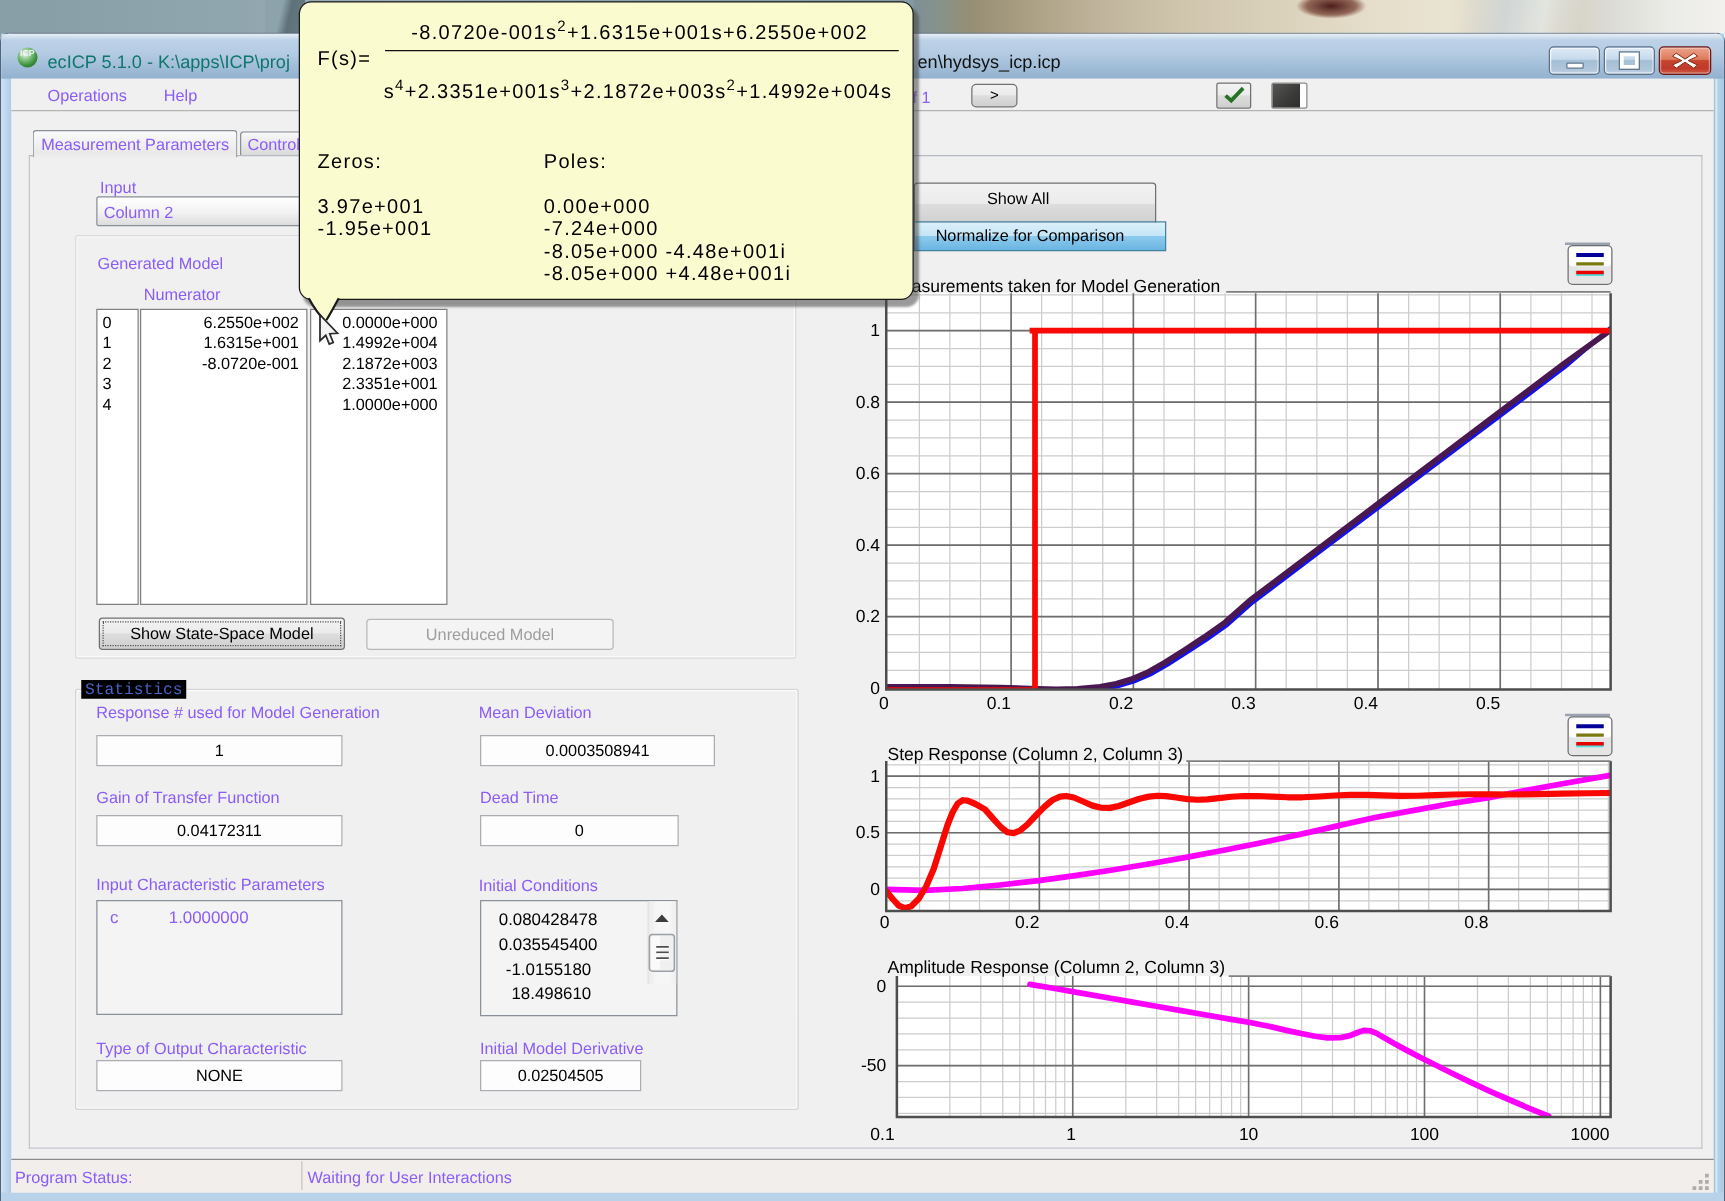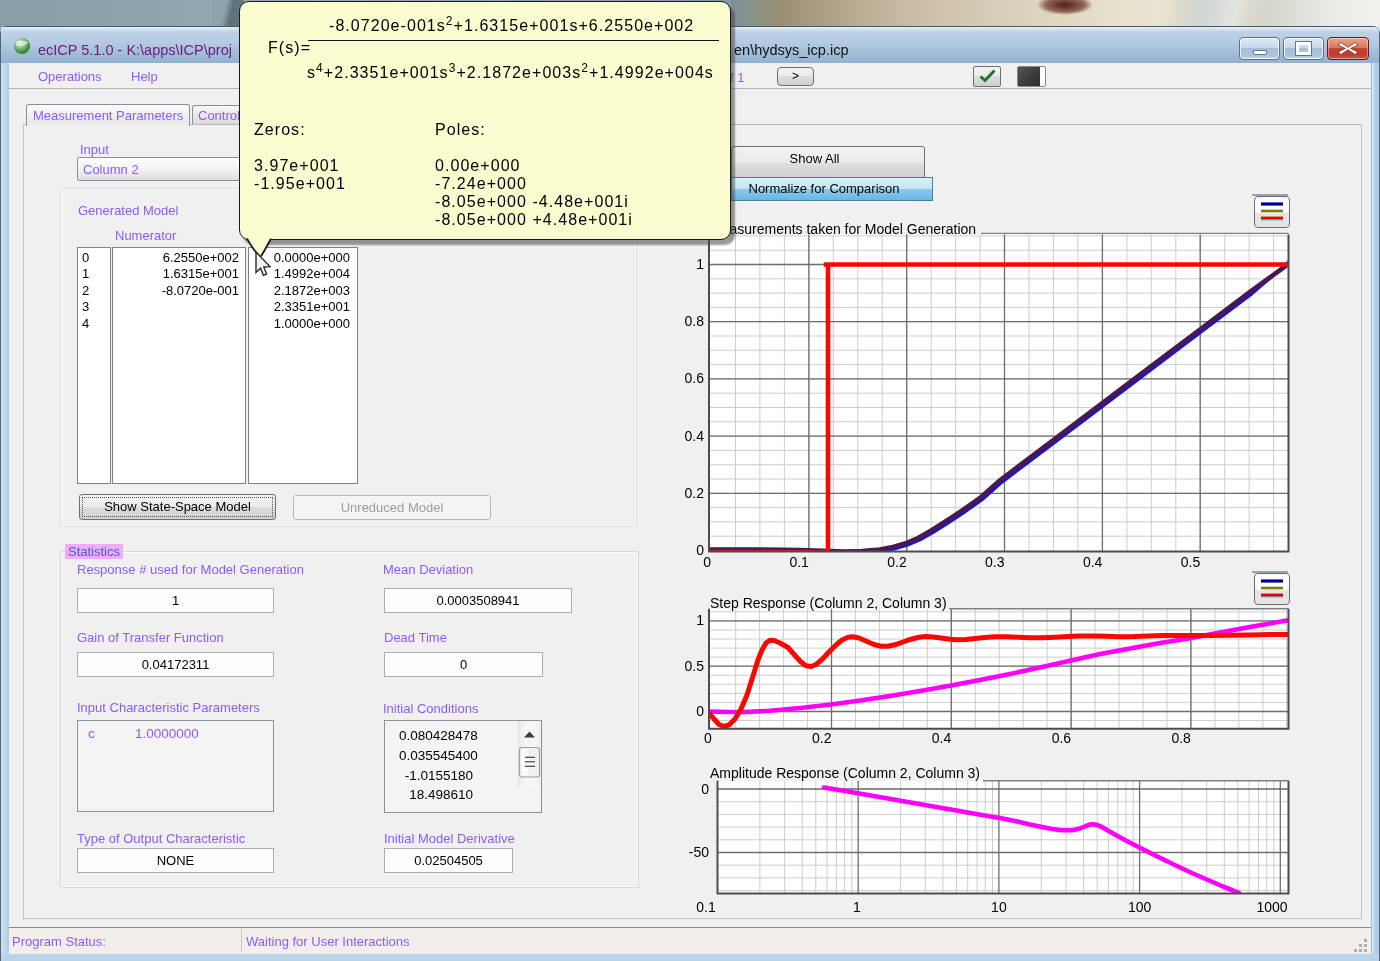--- a/index.html
+++ b/index.html
@@ -25,21 +25,21 @@
 <div class="abs" style="left:1px;top:27px;width:8px;height:934px;background:linear-gradient(90deg,#cfe2f4,#aecbe6);"></div>
 <div class="abs" style="left:1371px;top:27px;width:8px;height:934px;background:linear-gradient(90deg,#8fa8bd 0%,#d9f1fa 22%,#b3d2ea 45%,#a7c8e2 100%);"></div>
 <div class="abs" style="left:1px;top:954px;width:1378px;height:7px;background:#b8d2ea;"></div>
 
 <div class="abs" style="left:1px;top:27px;width:1378px;height:36px;border-radius:6px 6px 0 0;
  background:linear-gradient(180deg,#e8eff7 0%,#bdd2e7 14%,#b3cbe2 45%,#a3bed9 70%,#92b2cf 100%);"></div>
 
 <div class="abs" style="left:14px;top:38px;width:16px;height:16px;border-radius:50%;
  background:radial-gradient(circle at 38% 32%,#f2faf2 0%,#8cc88c 30%,#3a923a 62%,#1c601c 100%);"></div>
 <div class="abs" style="left:16px;top:40px;font-size:7px;font-weight:bold;color:#f0f0f8;letter-spacing:0;">ICP</div>
-<div class="lbl" style="left:38px;top:42px;font-size:14.5px;color:#701a75;">ecICP 5.1.0 - K:\apps\ICP\proj</div>
+<div class="lbl" style="left:38px;top:42px;font-size:14.5px;color:#0f766e;">ecICP 5.1.0 - K:\apps\ICP\proj</div>
 <div class="lbl" style="left:734px;top:42px;font-size:14.5px;color:#111;">en\hydsys_icp.icp</div>
 
 <div class="abs" style="left:1239px;top:37px;width:41px;height:23px;border:1px solid #5c7288;border-radius:4px;
  background:linear-gradient(180deg,#dfebf6 0%,#c6d9eb 45%,#a4bfd6 50%,#b0c5da 85%,#c6d6e6 100%);box-shadow:inset 0 0 0 1px rgba(255,255,255,.75);"></div>
 <div class="abs" style="left:1253px;top:50px;width:14px;height:5px;background:#fdfdfd;border:1px solid #64788c;border-radius:1px;"></div>
 <div class="abs" style="left:1283px;top:37px;width:41px;height:23px;border:1px solid #5c7288;border-radius:4px;
  background:linear-gradient(180deg,#dfebf6 0%,#c6d9eb 45%,#a4bfd6 50%,#b0c5da 85%,#c6d6e6 100%);box-shadow:inset 0 0 0 1px rgba(255,255,255,.75);"></div>
 <div class="abs" style="left:1296px;top:42px;width:15px;height:13px;background:transparent;border:3.5px solid #fdfdfd;outline:1px solid #64788c;"></div>
 <div class="abs" style="left:1327px;top:37px;width:42px;height:23px;border:1px solid #6e1812;border-radius:4px;
  background:linear-gradient(180deg,#eba48c 0%,#dd7a5c 45%,#c64430 50%,#c0392a 80%,#d06048 100%);box-shadow:inset 0 0 0 1px rgba(255,255,255,.4);"></div>
@@ -79,21 +79,21 @@
 
 <div class="abs" style="left:77px;top:247px;width:34px;height:237px;background:#fff;border:1px solid #808080;font-size:13px;line-height:16.4px;padding:2px 0 0 4px;">0<br>1<br>2<br>3<br>4</div>
 <div class="abs" style="left:112px;top:247px;width:134px;height:237px;background:#fff;border:1px solid #808080;font-size:13px;line-height:16.4px;padding:2px 6px 0 0;text-align:right;">6.2550e+002<br>1.6315e+001<br>-8.0720e-001</div>
 <div class="abs" style="left:248px;top:247px;width:110px;height:237px;background:#fff;border:1px solid #808080;font-size:13px;line-height:16.4px;padding:2px 7px 0 0;text-align:right;">0.0000e+000<br>1.4992e+004<br>2.1872e+003<br>2.3351e+001<br>1.0000e+000</div>
 
 <div class="btn" style="left:79px;top:494px;width:197px;height:26px;line-height:24px;">Show State-Space Model</div>
 <div class="abs" style="left:82px;top:497px;width:191px;height:20px;border:1px dotted #555;"></div>
 <div class="abs btn" style="left:293px;top:495px;width:198px;height:25px;line-height:23px;background:#f4f4f4;border:1px solid #b5b8ba;color:#9d9d9d;">Unreduced Model</div>
 
 <div class="abs" style="left:60px;top:551px;width:579px;height:337px;border:1px solid #d5d5d5;box-shadow:inset 0 0 0 1px #fbfbfb;border-radius:2px;"></div>
-<div class="abs" style="left:65px;top:544px;background:#f0abfc;padding:0 3px;font-size:13px;color:#4a62c8;">Statistics</div>
+<div class="abs" style="left:65px;top:544px;background:#000000;padding:0 3px;font-size:13px;color:#4a62c8;font-family:Liberation Mono, monospace;">Statistics</div>
 
 <div class="lbl" style="left:77px;top:562px;">Response # used for Model Generation</div>
 <div class="tbox" style="left:77px;top:588px;width:197px;height:25px;line-height:23px;">1</div>
 <div class="lbl" style="left:383px;top:562px;">Mean Deviation</div>
 <div class="tbox" style="left:384px;top:588px;width:188px;height:25px;line-height:23px;">0.0003508941</div>
 
 <div class="lbl" style="left:77px;top:630px;">Gain of Transfer Function</div>
 <div class="tbox" style="left:77px;top:652px;width:197px;height:25px;line-height:23px;">0.04172311</div>
 <div class="lbl" style="left:384px;top:630px;">Dead Time</div>
 <div class="tbox" style="left:384px;top:652px;width:159px;height:25px;line-height:23px;">0</div>
@@ -377,21 +377,21 @@
       <rect x="1" y="11" width="3" height="3"></rect>
     </g>
 </svg>
 
 <div class="abs" style="left:239px;top:1px;width:492px;height:239px;background:#fbfbd0;border:1.6px solid #1a1a1a;border-radius:10px;
  box-shadow:4px 5px 2px rgba(70,70,70,0.55);"></div>
 <svg class="abs" style="left:239px;top:230px;" width="60" height="34" viewBox="0 0 60 34">
  <path d="M8 7.6 C12 16 16.5 22 20.5 26.2 L22 26.2 C26 20 29.5 13 32 7.6 Z" fill="#fbfbd0"></path>
  <path d="M8 8.6 C12 16 16.5 22 20.5 26.2 M22 26.2 C26 20 29.5 13 32 8.6" fill="none" stroke="#1a1a1a" stroke-width="1.8"></path>
 </svg>
-<div class="abs" style="left:254px;top:39px;font-size:16px;letter-spacing:1.05px;margin-left:14px;">F(s)=</div>
+<div class="abs" style="left:254px;top:39px;font-size:16px;letter-spacing:1.05px;">F(s)=</div>
 <div class="abs" style="left:329px;top:14px;font-size:16px;letter-spacing:1.05px;">-8.0720e-001s<sup style="font-size:12px;">2</sup>+1.6315e+001s+6.2550e+002</div>
 <div class="abs" style="left:308px;top:39.5px;width:411px;height:1.6px;background:#111;"></div>
 <div class="abs" style="left:307px;top:61px;font-size:16px;letter-spacing:1.05px;">s<sup style="font-size:12px;">4</sup>+2.3351e+001s<sup style="font-size:12px;">3</sup>+2.1872e+003s<sup style="font-size:12px;">2</sup>+1.4992e+004s</div>
 <div class="abs" style="left:254px;top:121px;font-size:16px;letter-spacing:1.05px;">Zeros:</div>
 <div class="abs" style="left:435px;top:121px;font-size:16px;letter-spacing:1.05px;">Poles:</div>
 <div class="abs" style="left:254px;top:157px;font-size:16px;letter-spacing:1.05px;line-height:17.9px;">3.97e+001<br>-1.95e+001</div>
 <div class="abs" style="left:435px;top:157px;font-size:16px;letter-spacing:1.05px;line-height:17.9px;">0.00e+000<br>-7.24e+000<br>-8.05e+000 -4.48e+001i<br>-8.05e+000 +4.48e+001i</div>
 
 <svg class="abs" style="left:250px;top:248px;" width="22" height="34" viewBox="0 0 22 34">
  <path d="M6 4 L6 24.5 L10.6 20.2 L13.4 27.3 L16.6 26 L13.8 19 L20 18.6 Z" fill="#f4f4f4" stroke="#2a2a2a" stroke-width="1.4"></path>

